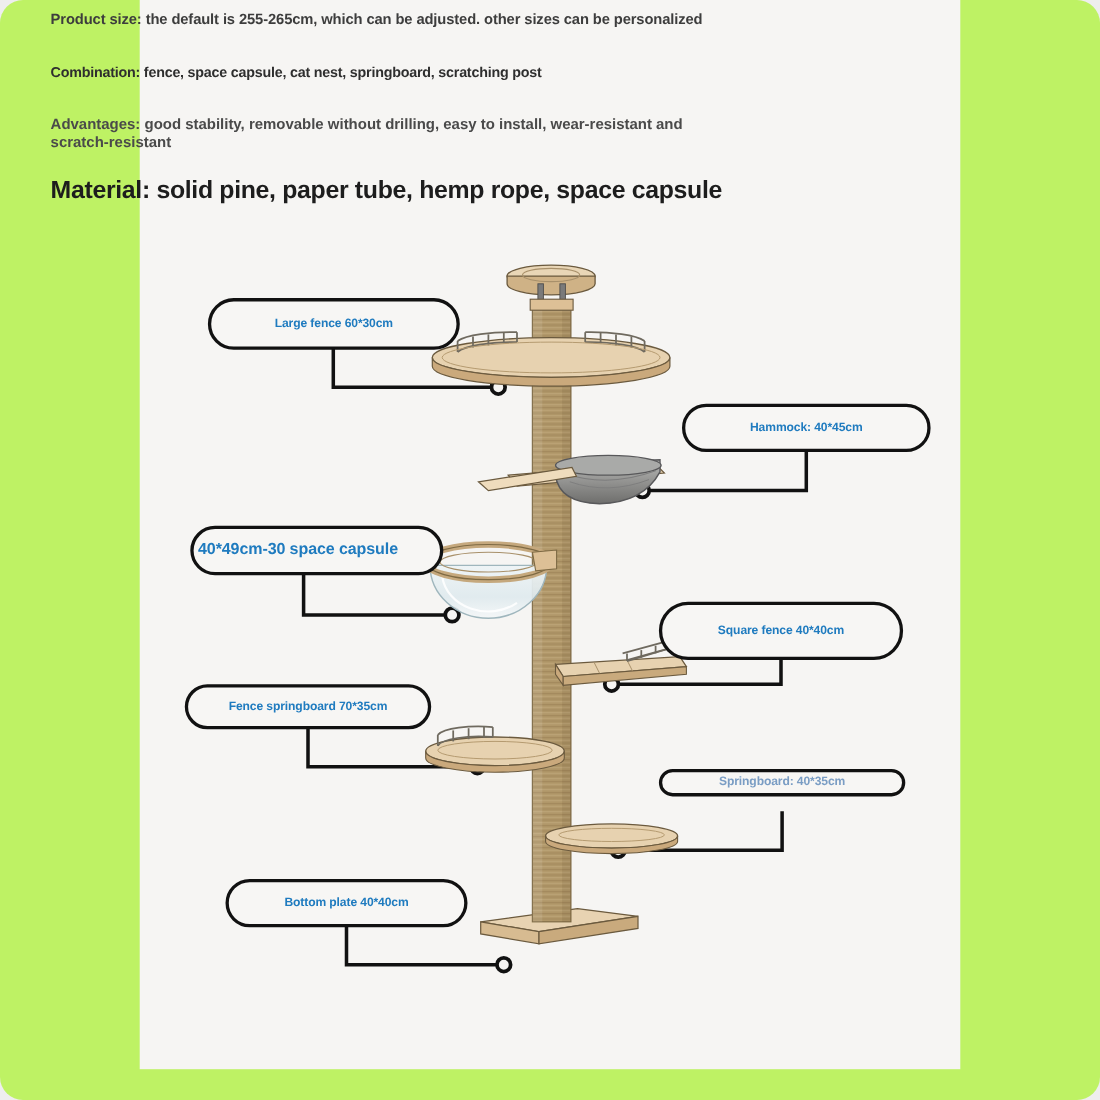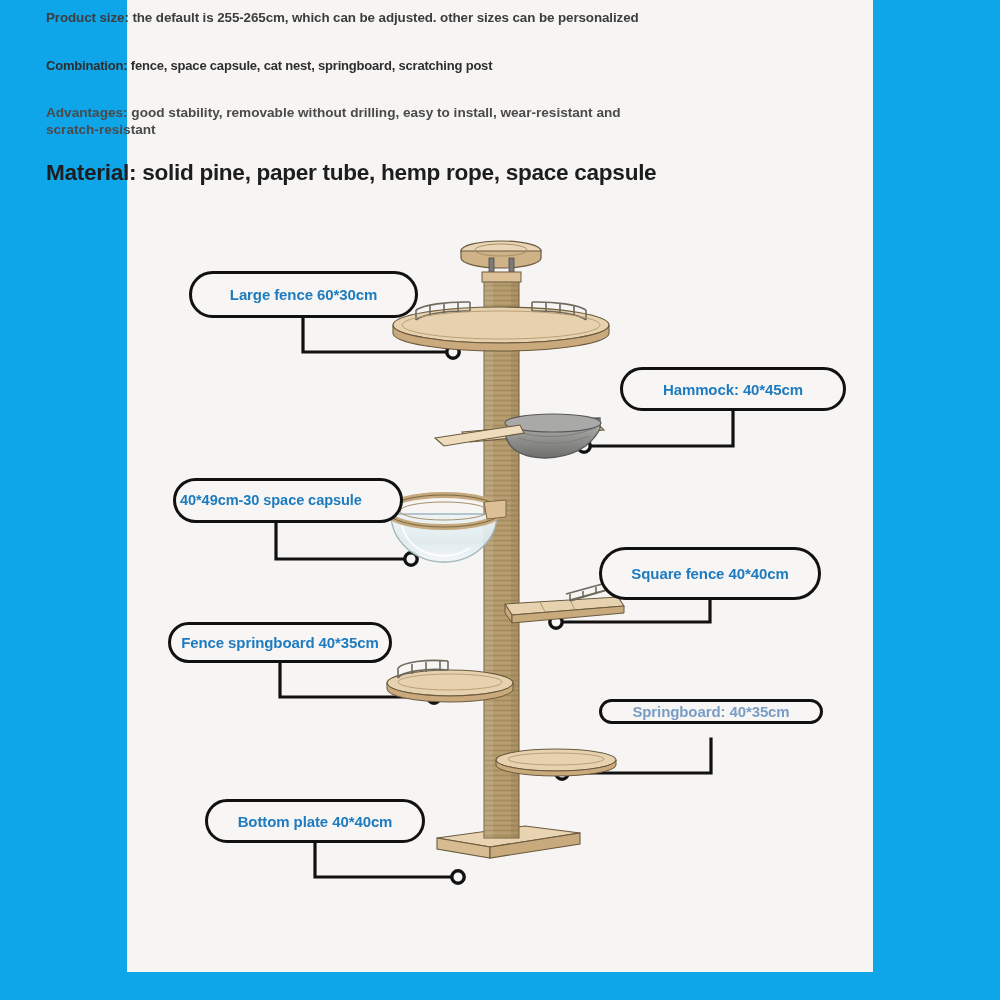--- a/index.html
+++ b/index.html
@@ -11,21 +11,22 @@
   body {
     width: 1000px;
     height: 1000px;
     font-family: "Liberation Sans", sans-serif;
     overflow: hidden;
   }
   #page {
     position: relative;
     width: 1000px;
     height: 1000px;
-    background: #0ea5e9;
+    background: #bef264;
+    border-radius: 21px;
   }
   #panel {
     position: absolute;
     left: 127px;
     top: 0;
     width: 746px;
     height: 972px;
     background: #f6f5f3;
   }
   
@@ -81,21 +82,21 @@
   }
 
   
   .callout {
     position: absolute;
     box-sizing: border-box;
     border: 3.2px solid #111111;
     border-radius: 999px;
     background: #f7f6f4;
     color: #1f7bbf;
-    font-size: 15px;
+    font-size: 11px;
     font-weight: 700;
     letter-spacing: -0.1px;
     display: flex;
     align-items: center;
     justify-content: center;
     white-space: nowrap;
     overflow: hidden;
     text-align: center;
     line-height: 1;
   }
@@ -304,18 +305,18 @@
   </svg>
 
   <div class="callout" id="co-large-fence">Large fence 60*30cm</div>
 
   <div class="callout" id="co-hammock">Hammock: 40*45cm</div>
 
   <div class="callout clipped" id="co-capsule">40*49cm-30 space capsule</div>
 
   <div class="callout" id="co-square-fence">Square fence 40*40cm</div>
 
-  <div class="callout" id="co-fence-spring">Fence springboard 40*35cm</div>
+  <div class="callout" id="co-fence-spring">Fence springboard 70*35cm</div>
 
   <div class="callout faded" id="co-springboard">Springboard: 40*35cm</div>
 
   <div class="callout" id="co-bottom-plate">Bottom plate 40*40cm</div>
 </div>
 
 </body></html>

